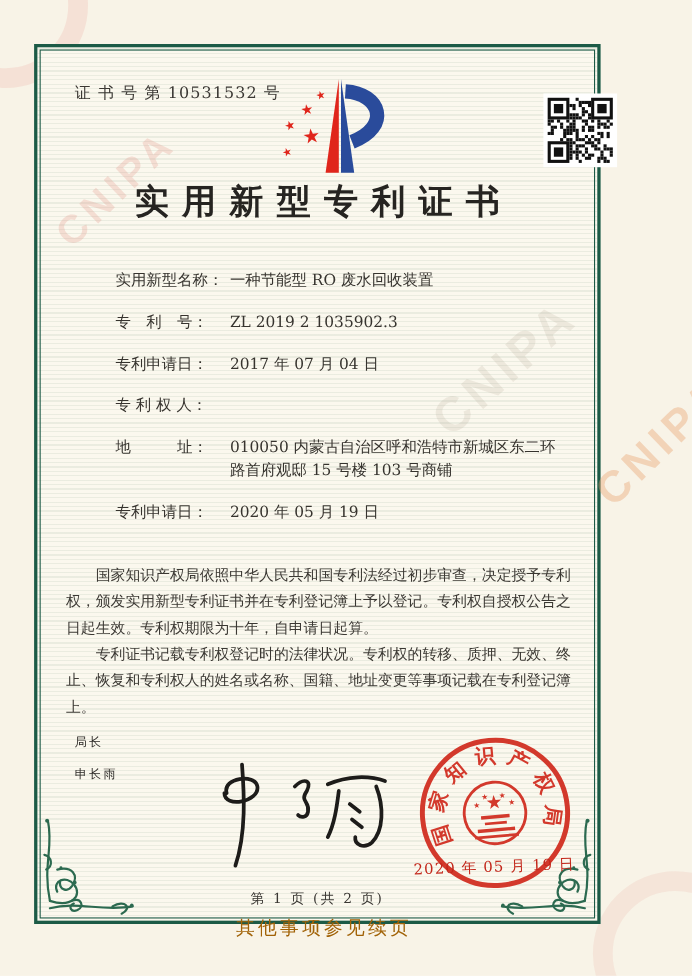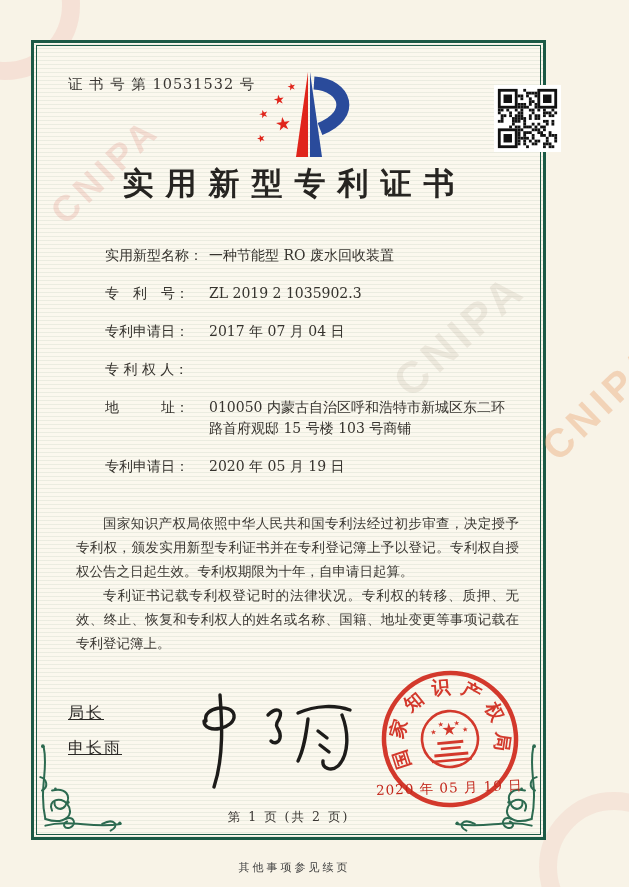--- a/index.html
+++ b/index.html
@@ -73,24 +73,24 @@
   .field-label { flex: 0 0 104px; white-space: nowrap; }
   .field-value { flex: 1; }
   .pair-right { margin-left: 12px; white-space: nowrap; }
   .pair-right .pr-label { margin-right: 2px; letter-spacing: 1px; }
 
   .paragraphs {
     position: absolute; left: 26px; right: 24px; top: 468px;
     font-size: 13.5px; line-height: 1.78; color: #3b3833;
     text-align: justify;
   }
-  .paragraphs p { text-indent: 2em; margin-left: 16px; }
-
-  .signer { position: absolute; left: 34px; top: 660px;
-    font-family: "Liberation Sans", sans-serif; font-size: 16px; color: #2b2926; text-decoration: underline; }
+  .paragraphs p { text-indent: 2em; }
+
+  .signer { position: absolute; left: 34px; top: 624px;
+    font-family: "Liberation Sans", sans-serif; font-size: 11px; color: #2b2926; }
   .signer div { margin-bottom: 14px; letter-spacing: 2px; }
 
   .signature-svg { position: absolute; left: 142px; top: 638px; width: 200px; height: 120px; }
 
   .seal { position: absolute; left: 338px; top: 618px; width: 156px; height: 156px; z-index: 4; }
   .seal-date {
     position: absolute; left: 342px; top: 736px; width: 170px; z-index: 5;
     color: #c3271b; font-size: 13.5px; letter-spacing: 1px; white-space: nowrap;
     transform: rotate(-2deg);
   }
@@ -98,22 +98,22 @@
   .page-number {
     position: absolute; left: 0; right: 0; bottom: 11px;
     text-align: center; font-size: 12.5px; letter-spacing: 2px; color: #3a3733;
   }
 
   .flourish { position: absolute; width: 92px; height: 92px; bottom: 3px; z-index: 1; }
   .flourish.bl { left: 3px; }
   .flourish.br { right: 3px; transform: scaleX(-1); }
 
   .footnote {
-    position: absolute; left: 0; right: 40px; top: 860px;
-    text-align: center; font-size: 11px; letter-spacing: 3px; color: #404040;
+    position: absolute; left: 0; right: 40px; top: 832px;
+    text-align: center; font-size: 17px; letter-spacing: 3px; color: #a16207;
     z-index: 2;
   }
 </style>
 </head>
 <body>
 
 <div class="corner-ring tl"></div>
 <div class="corner-ring br"></div>
 
 <div class="wm wm1">CNIPA</div>

